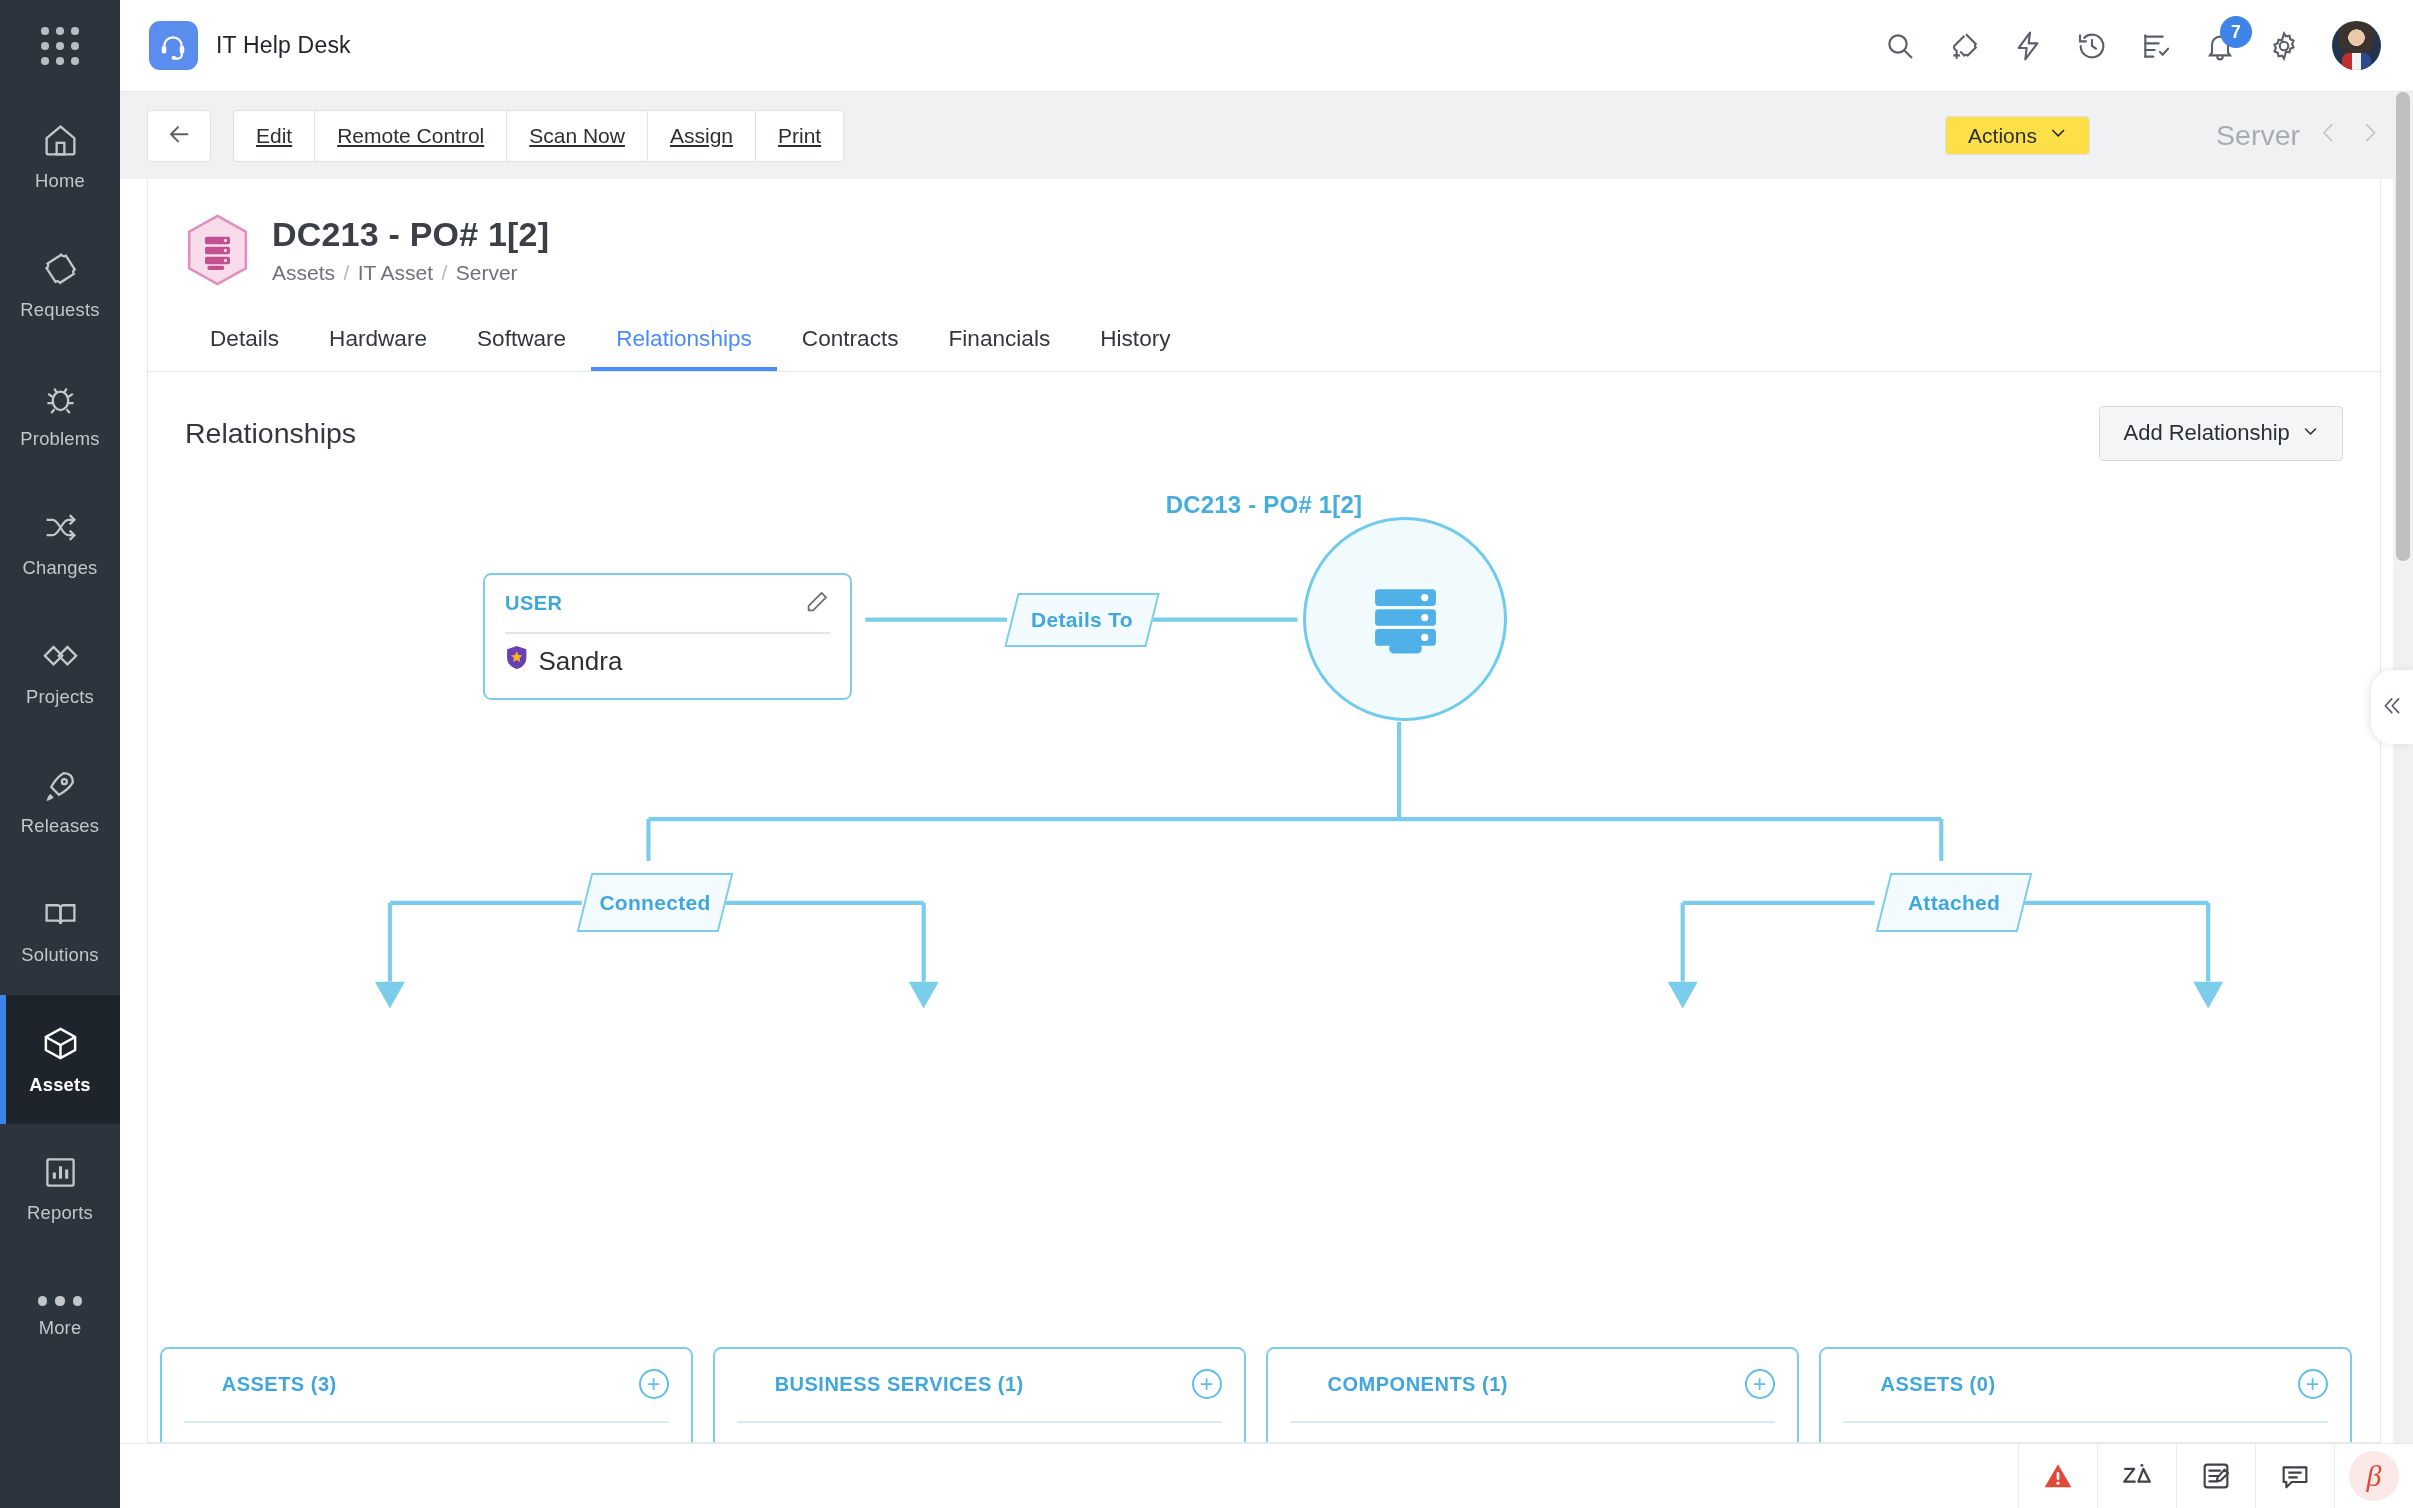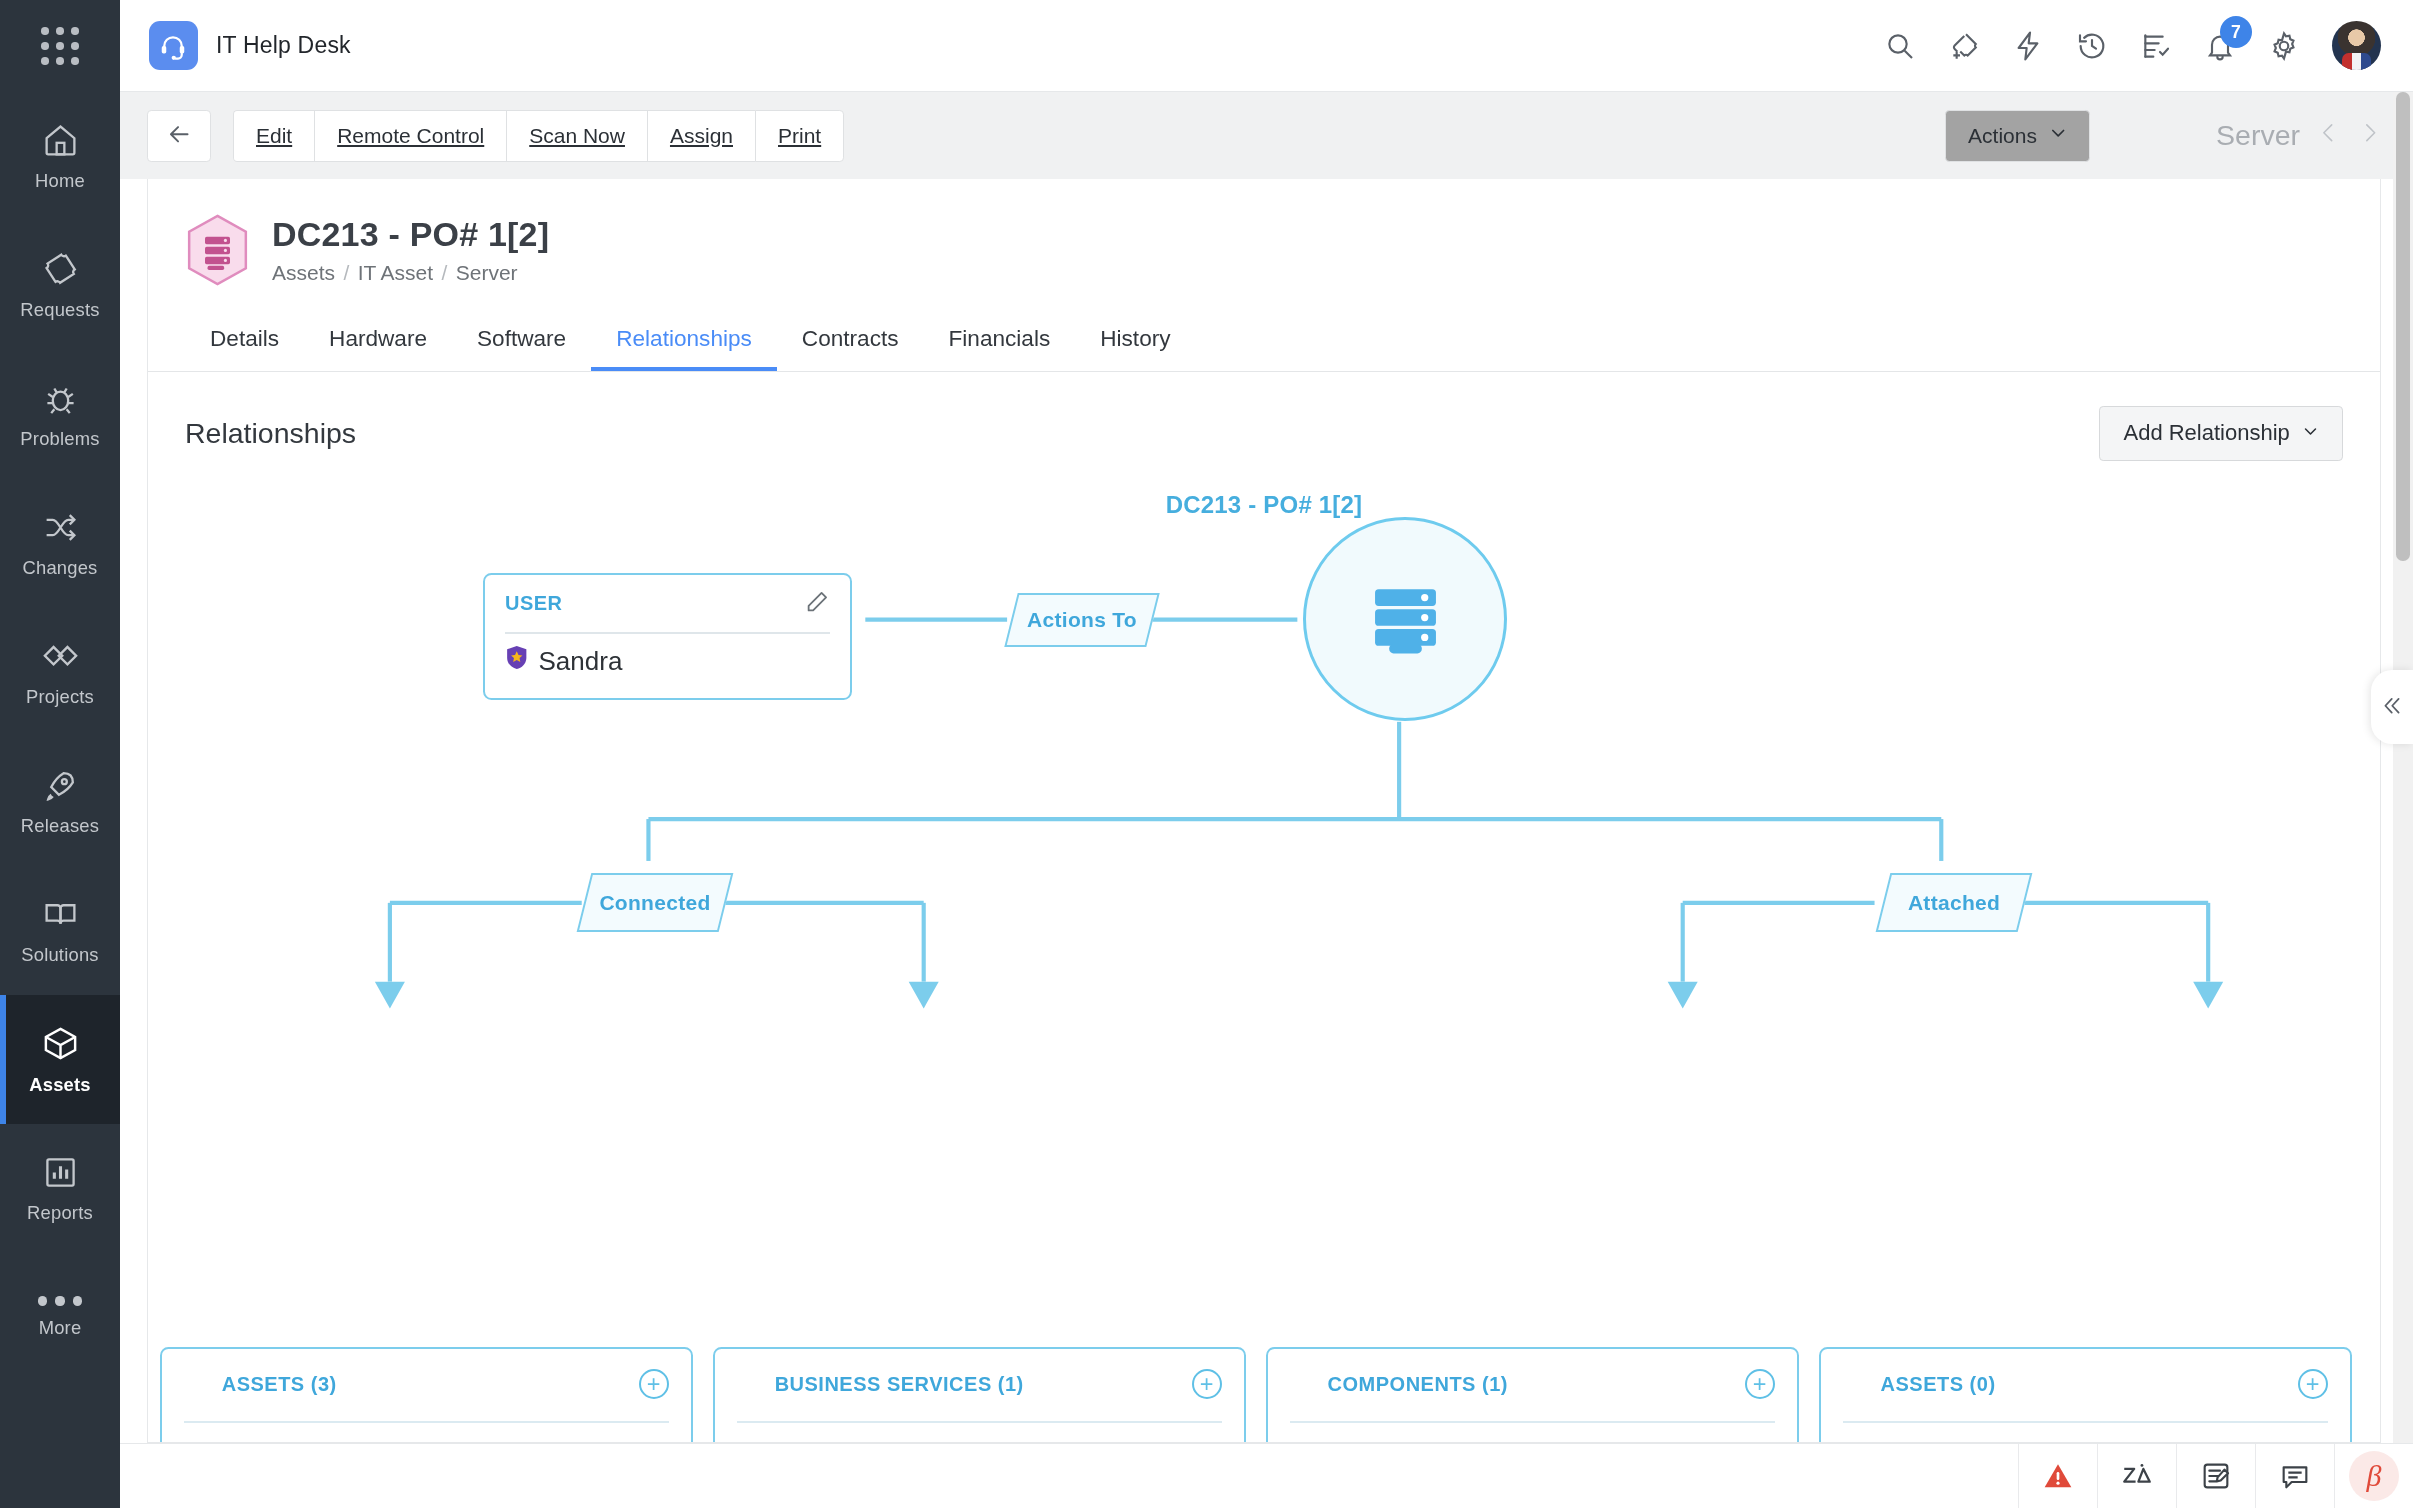--- a/index.html
+++ b/index.html
@@ -86,21 +86,21 @@
   .btn-group { display: flex; }
   .btn-group .tbtn {
     height: 52px; background: #fff; border: 0.8px solid #dfe1e3; border-right: none;
     padding: 0 22px; font-size: 21px; color: #2b3036; cursor: pointer;
     display: flex; align-items: center; font-family: inherit; text-decoration: underline;
   }
   .btn-group .tbtn:first-child { border-radius: 4.2px 0 0 4.2px; }
   .btn-group .tbtn:last-child { border-right: 0.8px solid #dfe1e3; border-radius: 0 4.2px 4.2px 0; }
   .tb-spacer { flex: 1; }
   .btn-actions {
-    height: 52px; background: #a3a3a3; border: 0.8px solid #dfe1e3; border-radius: 4.2px;
+    height: 39px; background: #fde047; border: 0.8px solid #dfe1e3; border-radius: 4.2px;
     padding: 0 22px; font-size: 21px; color: #2b3036; cursor: pointer;
     display: flex; align-items: center; gap: 11.7px; font-family: inherit;
   }
   .server-nav { display: flex; align-items: center; gap: 17px; margin-left: 126px; }
   .server-nav .txt { font-size: 28.5px; color: #a9adb2; }
   .server-nav .chev { color: #bfc3c8; cursor: pointer; font-size: 25px; }
 
   
   .content {
     flex: 1; background: #fff; margin: 0 32px 0 27px; border: 0.8px solid #e6e8ea;
@@ -577,21 +577,21 @@
                 <path d="M12 1 22 4.5v9C22 19.5 17 24 12 25 7 24 2 19.5 2 13.5v-9z" fill="#6740b4"></path>
                 <path d="M12 6.5l1.8 3.8 4.1.5-3 2.8.8 4-3.7-2-3.7 2 .8-4-3-2.8 4.1-.5z" fill="#f5b51a"></path>
               </svg>
             </span>
             <span>Sandra</span>
           </div>
         </div>
 
         <div class="skewbox" style="left:863px; top:126px; width:142px; height:54px;">
           <div class="shape"></div>
-          <div class="txt">Actions To</div>
+          <div class="txt">Details To</div>
         </div>
 
         <div class="skewbox" style="left:436px; top:406px; width:142px; height:59px;">
           <div class="shape"></div>
           <div class="txt">Connected</div>
         </div>
 
         <div class="skewbox" style="left:1735px; top:406px; width:142px; height:59px;">
           <div class="shape"></div>
           <div class="txt">Attached</div>

